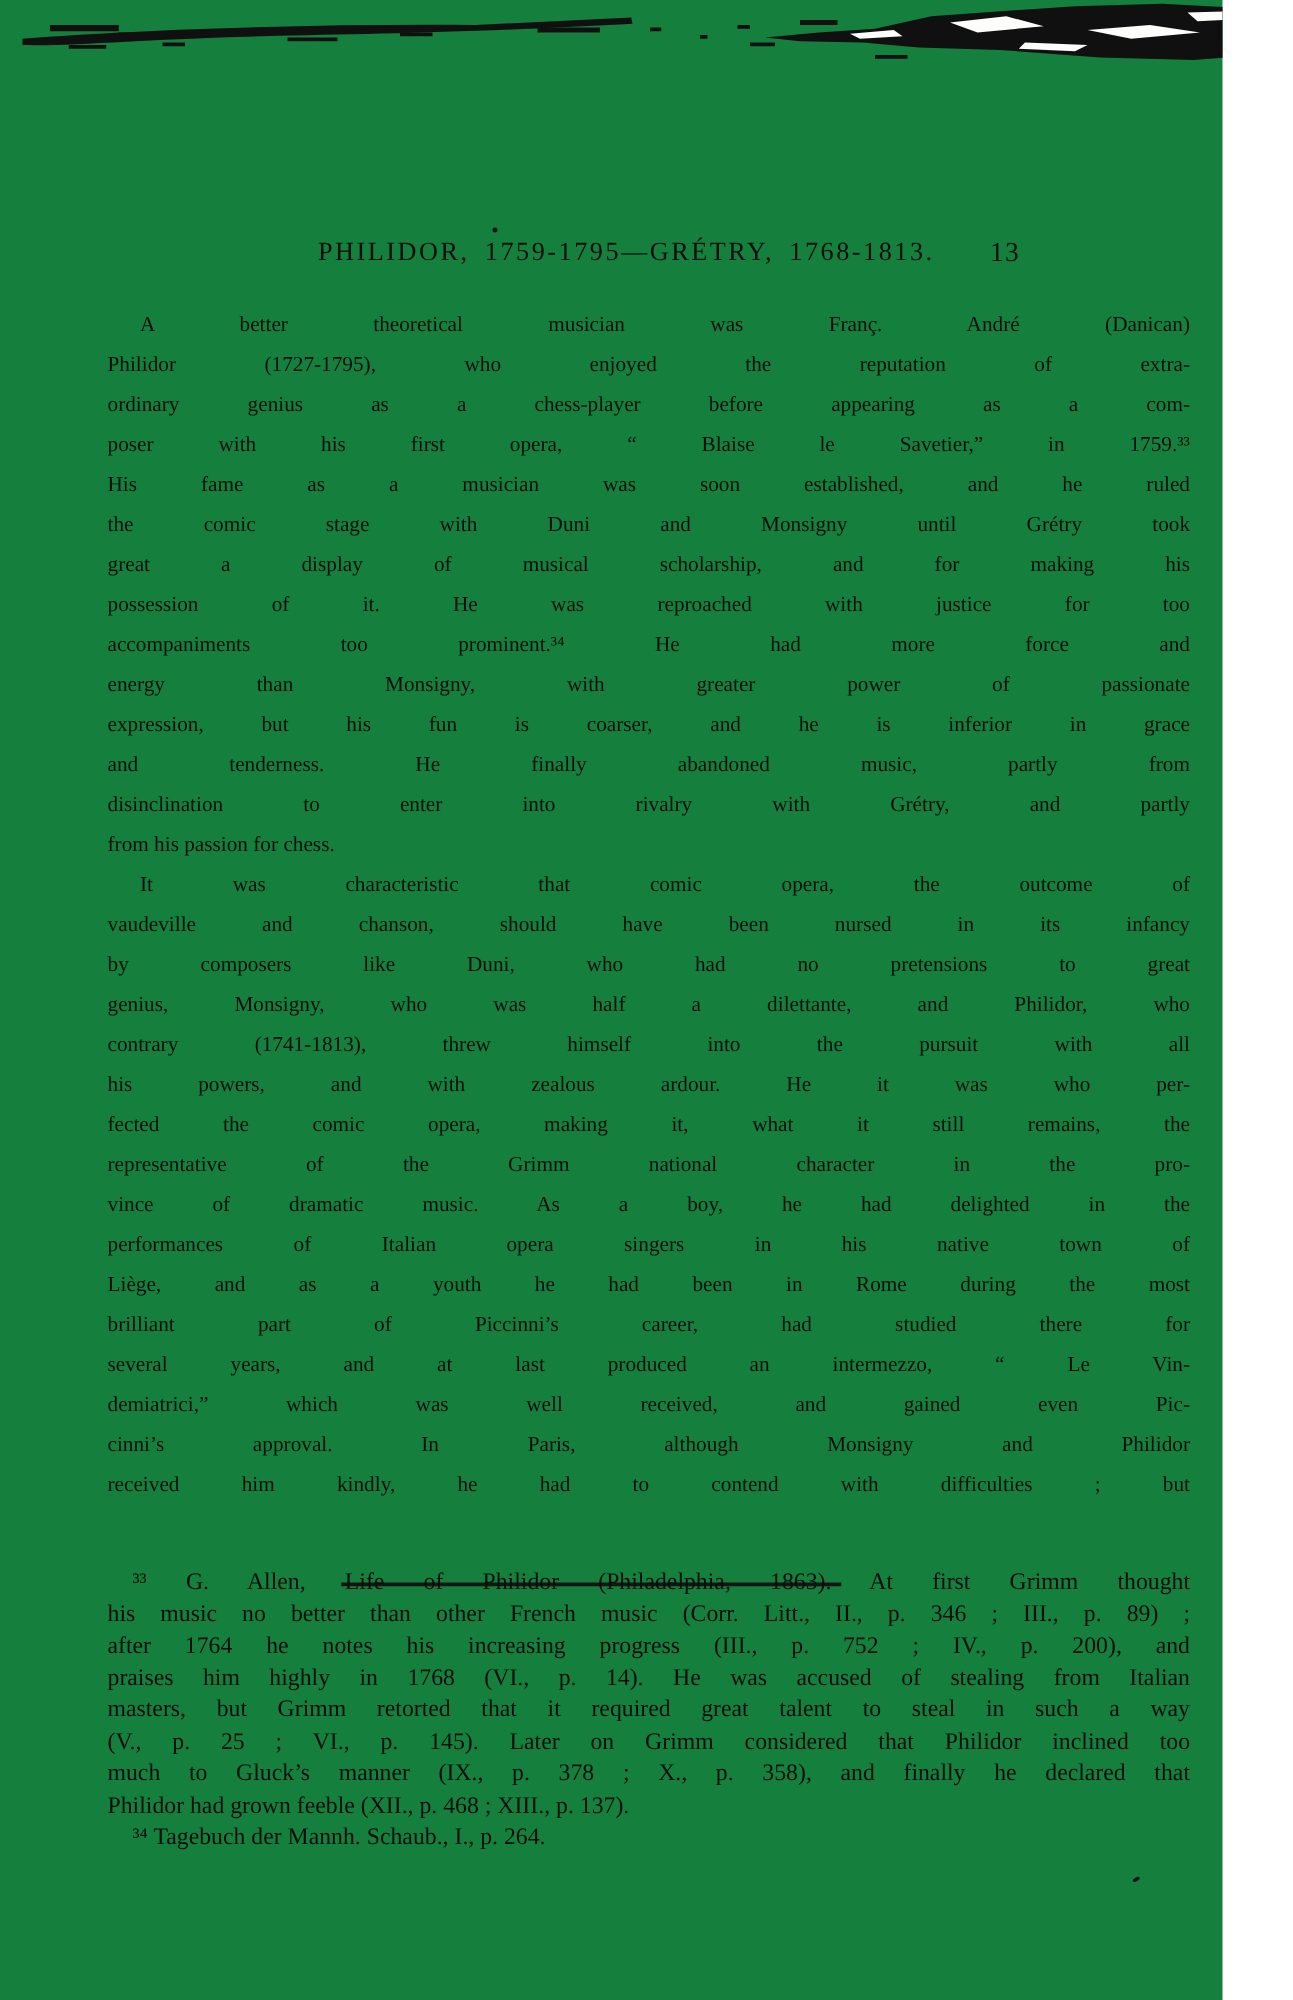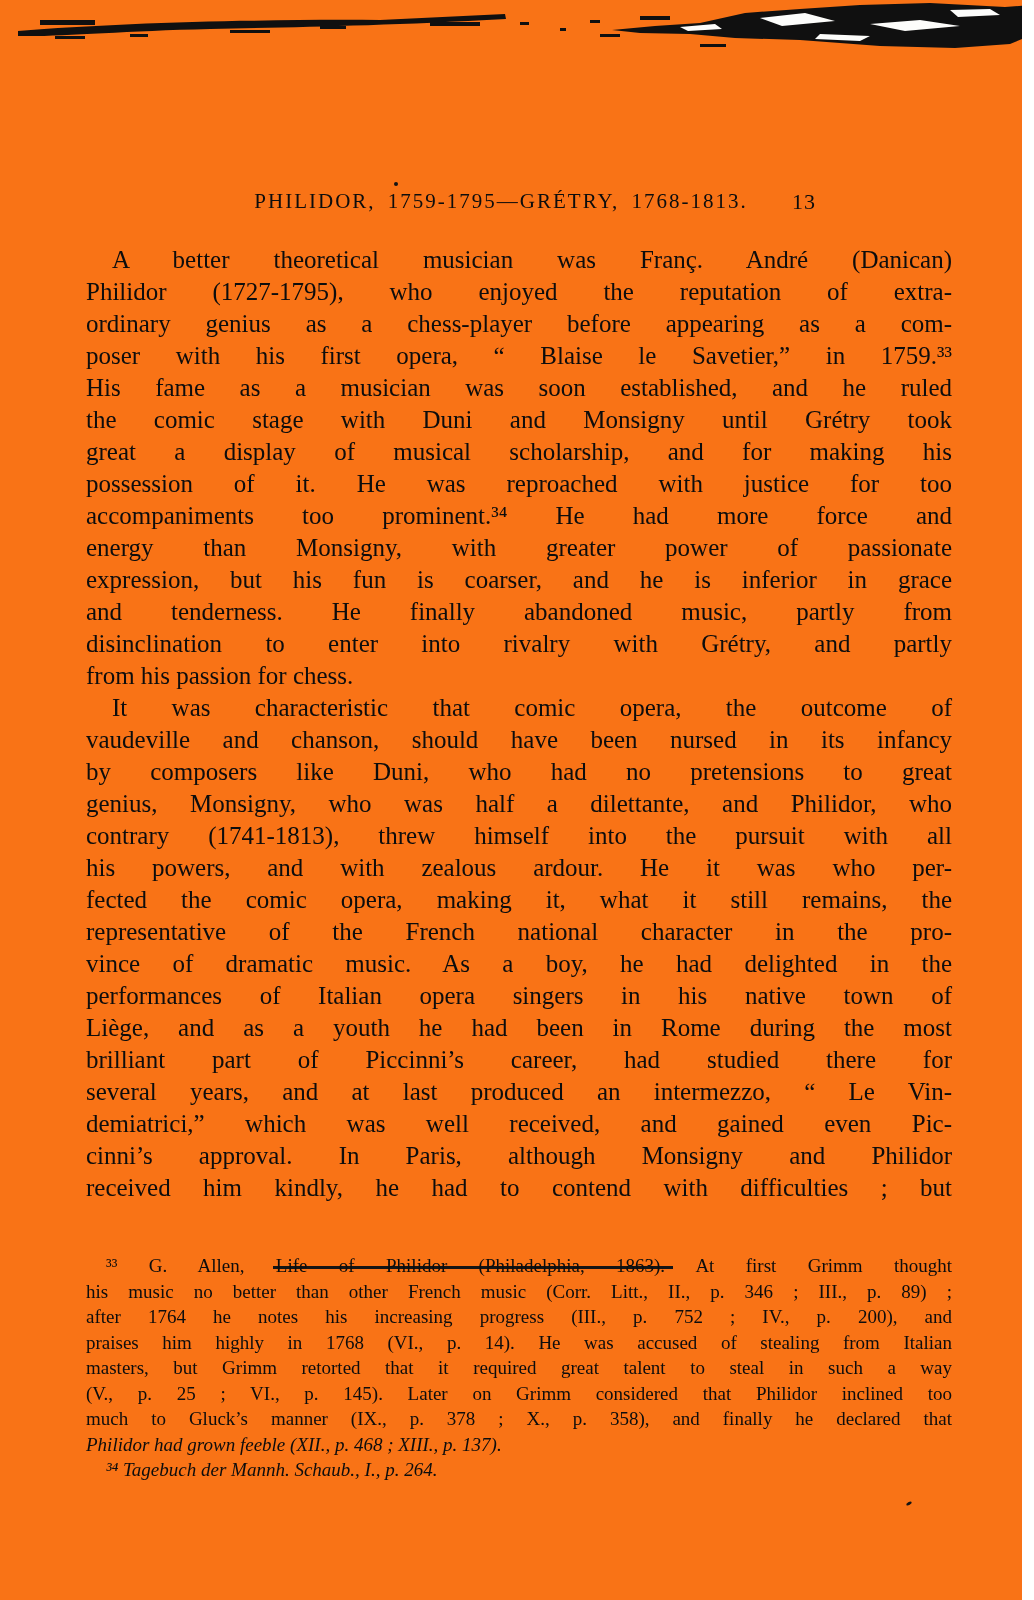--- a/index.html
+++ b/index.html
@@ -1,24 +1,23 @@
 <!DOCTYPE html>
 <html><head>
 <meta charset="utf-8">
 <style>
   html, body { margin: 0; padding: 0; background: #ffffff; }
   .page {
     position: relative;
     width: 978px;
     height: 1600px;
-    background: #f97316;
+    background: #15803d;
     overflow: hidden;
     font-family: "Liberation Serif", "DejaVu Serif", serif;
     color: #0d0d0d;
-    padding-left: 44px;
   }
   .scan-artifact { position: absolute; top: 0; left: 0; }
   .speck { position: absolute; background: #141414; border-radius: 50%; }
   .speck.s1 { left: 394px; top: 182px; width: 4px; height: 4px; }
   .speck.s2 { left: 906px; top: 1502px; width: 6px; height: 3px; transform: rotate(-30deg); }
 
   .header {
     position: absolute;
     top: 189px;
     left: 86px;
@@ -38,21 +37,21 @@
     font-size: 22px;
     letter-spacing: 1px;
   }
 
   .body-text {
     position: absolute;
     top: 244px;
     left: 86px;
     width: 866px;
   }
-  .para { font-size: 25px; line-height: 32px; }
+  .para { font-size: 17px; line-height: 32px; }
   .tline { text-align: justify; text-align-last: justify; }
   .tline.last { text-align-last: left; }
   .justify-last .tline.last { text-align-last: justify; }
   .para .tline:first-child { text-indent: 26px; }
 
   .fn-rule {
     position: absolute;
     top: 1266px;
     left: 273px;
     width: 400px;
@@ -60,21 +59,21 @@
     background: #151515;
   }
   .footnotes {
     position: absolute;
     top: 1253px;
     left: 86px;
     width: 866px;
   }
   .fnote { font-size: 19px; line-height: 25.5px; }
   .fnote .tline:first-child { text-indent: 20px; }
-  .fnote .tline.last { text-align-last: left; font-style: italic; }
+  .fnote .tline.last { text-align-last: left; }
 </style>
 </head>
 <body>
 
 <div class="page">
 
   <svg class="scan-artifact" width="1034" height="60" viewBox="0 0 1034 60">
     <g fill="#101010">
       <path d="M18,31 C120,23 260,19 380,20 L505,14 L506,19 C380,26 300,27 210,29 C120,31 60,37 18,36 Z"></path>
       <rect x="40" y="20" width="55" height="5"></rect>
@@ -127,21 +126,21 @@
         <div class="tline last">from his passion for chess.</div>
       </div>
     <div class="para justify-last">
         <div class="tline">It was characteristic that comic opera, the outcome of</div>
         <div class="tline">vaudeville and chanson, should have been nursed in its infancy</div>
         <div class="tline">by composers like Duni, who had no pretensions to great</div>
         <div class="tline">genius, Monsigny, who was half a dilettante, and Philidor, who</div>
         <div class="tline">contrary (1741-1813), threw himself into the pursuit with all</div>
         <div class="tline">his powers, and with zealous ardour. He it was who per-</div>
         <div class="tline">fected the comic opera, making it, what it still remains, the</div>
-        <div class="tline">representative of the French national character in the pro-</div>
+        <div class="tline">representative of the Grimm national character in the pro-</div>
         <div class="tline">vince of dramatic music. As a boy, he had delighted in the</div>
         <div class="tline">performances of Italian opera singers in his native town of</div>
         <div class="tline">Liège, and as a youth he had been in Rome during the most</div>
         <div class="tline">brilliant part of Piccinni’s career, had studied there for</div>
         <div class="tline">several years, and at last produced an intermezzo, “ Le Vin-</div>
         <div class="tline">demiatrici,” which was well received, and gained even Pic-</div>
         <div class="tline">cinni’s approval. In Paris, although Monsigny and Philidor</div>
         <div class="tline last">received him kindly, he had to contend with difficulties ; but</div>
       </div>
   </div>

